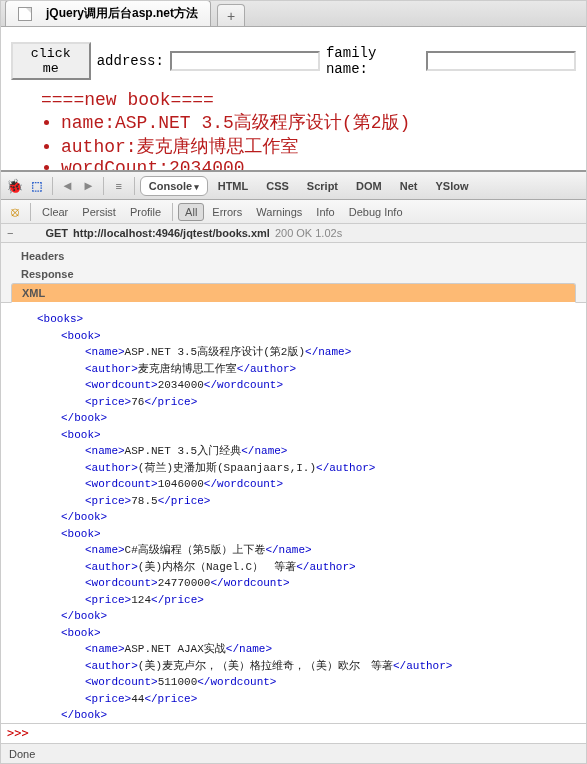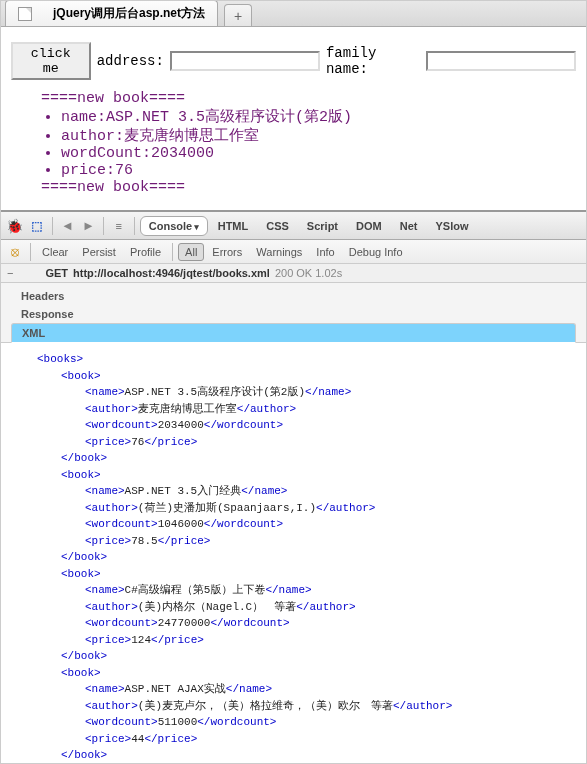--- a/index.html
+++ b/index.html
@@ -21,21 +21,21 @@
     }
     .tab {
       background: linear-gradient(#fdfdfd, #f0f0f0);
       border: 1px solid #aaa;
       border-bottom: none;
       border-radius: 4px 4px 0 0;
       padding: 4px 12px;
       margin-left: 4px;
       display: flex;
       align-items: center;
-      gap: 21px;
+      gap: 14px;
       font-size: 12px;
       font-weight: bold;
     }
     .tab-icon {
       width: 14px; height: 14px;
       border: 1px solid #999;
       background: #fff;
       position: relative;
     }
     .tab-icon::after {
@@ -54,21 +54,21 @@
       height: 22px;
       margin-left: 6px;
       display: flex;
       align-items: center;
       justify-content: center;
       color: #666;
       font-size: 14px;
     }
     .page-content {
       padding: 15px 10px 5px 10px;
-      height: 183px;
+      height: 143px;
       overflow: hidden;
       font-family: "Courier New", monospace;
       font-size: 14px;
     }
     .form-row {
       display: flex;
       align-items: center;
       gap: 6px;
       margin-bottom: 10px;
     }
@@ -80,23 +80,23 @@
       cursor: pointer;
     }
     .text-input {
       border: 2px inset #ddd;
       width: 150px;
       height: 20px;
       padding: 1px 3px;
     }
     .book-list {
       margin-left: 30px;
-      color: #701a75;
+      color: #b91c1c;
       font-family: "Courier New", SimSun, monospace;
-      font-size: 15px;
+      font-size: 18px;
     }
     .book-list ul {
       list-style: disc;
       margin-left: 20px;
     }
     .devtools {
       border-top: 2px solid #999;
     }
     .toolbar1 {
       background: linear-gradient(#f5f5f5, #e0e0e0);
@@ -188,21 +188,21 @@
       gap: 0;
       font-size: 11px;
       flex-direction: column;
     }
     .sub-tab {
       padding: 3px 10px;
       font-weight: bold;
       color: #555;
     }
     .sub-tab.active {
-      background: #7dd3fc;
+      background: #fdba74;
       border: 1px solid #ccc;
       border-bottom: 1px solid #fff;
       border-radius: 3px 3px 0 0;
       margin-bottom: -1px;
     }
     .xml-panel {
       background: #fff;
       padding: 8px 12px;
       font-family: "Courier New", Consolas, monospace;
       font-size: 11px;

